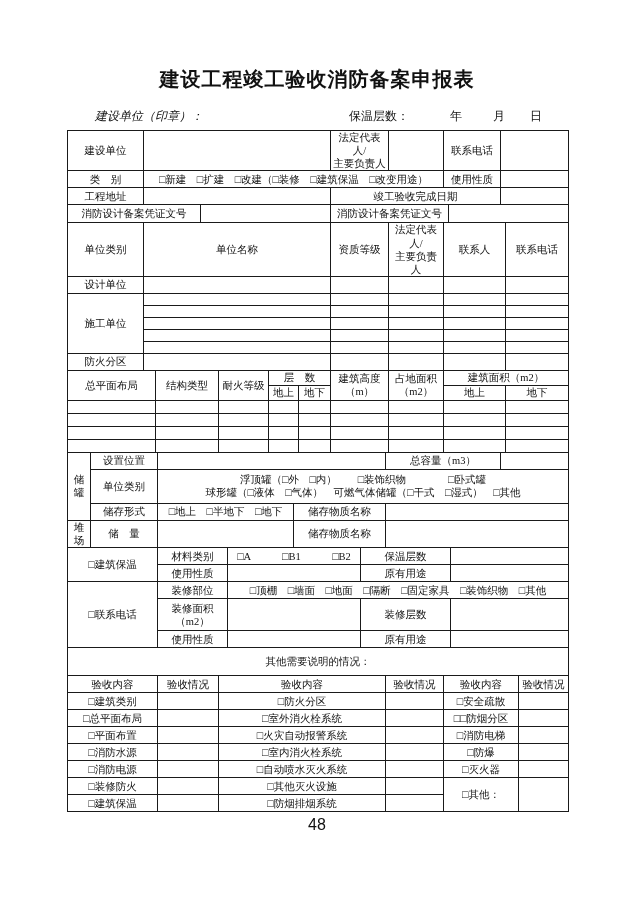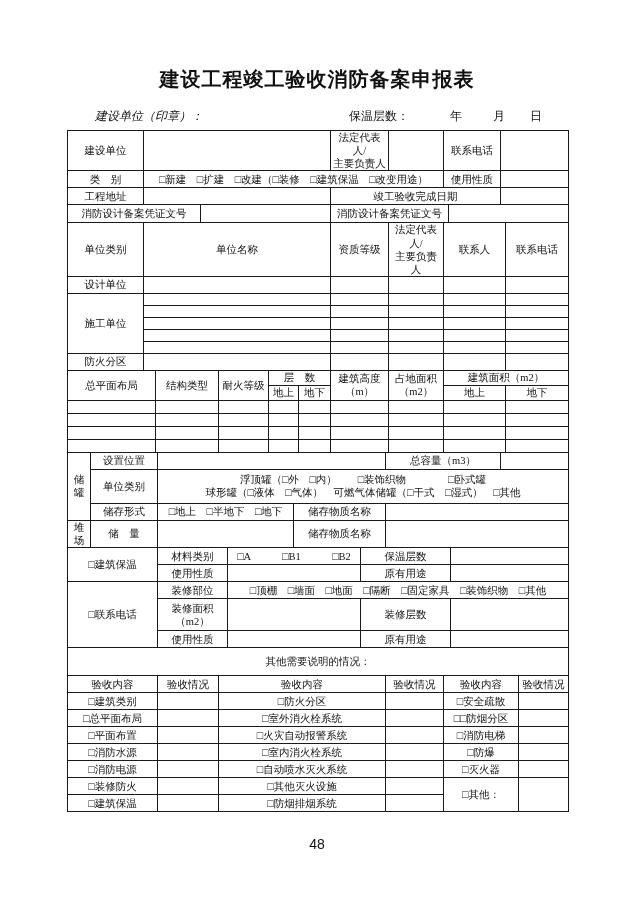--- a/index.html
+++ b/index.html
@@ -33,21 +33,21 @@
     border:1px solid #1a1a1a; font-size:10.5px; line-height:1.25;
     text-align:center; vertical-align:middle; padding:0 1px; overflow:hidden;
   }
   td.opts { text-align:left; padding-left:5px; }
   td.notes { text-align:left; vertical-align:top; padding:2px 4px; font-size:11px; }
   .pre { white-space:pre-line;margin-top:33px; }
   .sm { font-size:8.5px; line-height:1.2; }
   .h30{height:30px} .h27{height:27px} .h24{height:24px} .h34{height:34px}
   .h32{height:32px} .h18{height:18px} .h17{height:17px}
   .h15{height:15px} .h13{height:13px} .h12{height:12px} .h28{height:28px}
-  .pagenum { text-align:center; margin-top:24px; font-size:14px;
+  .pagenum { text-align:center; margin-top:4px; font-size:16px;
     font-family:"Liberation Sans","DejaVu Sans",sans-serif; }
 </style>
 </head>
 <body>
 
 <div class="page">
 
   <h1 class="title">建设工程竣工验收消防备案申报表</h1>
 
   <div class="preamble">

